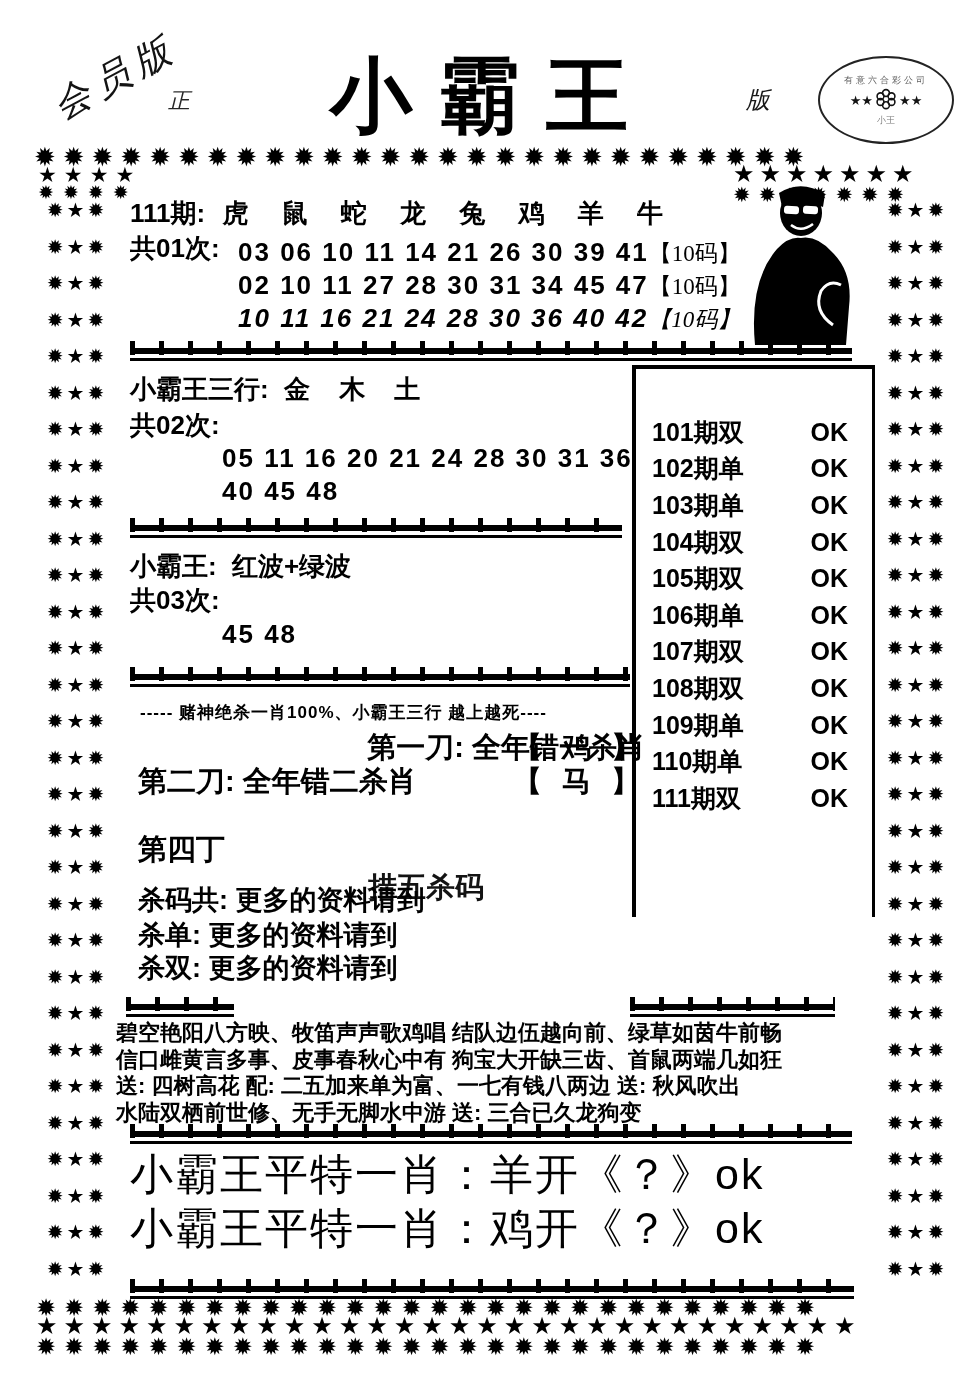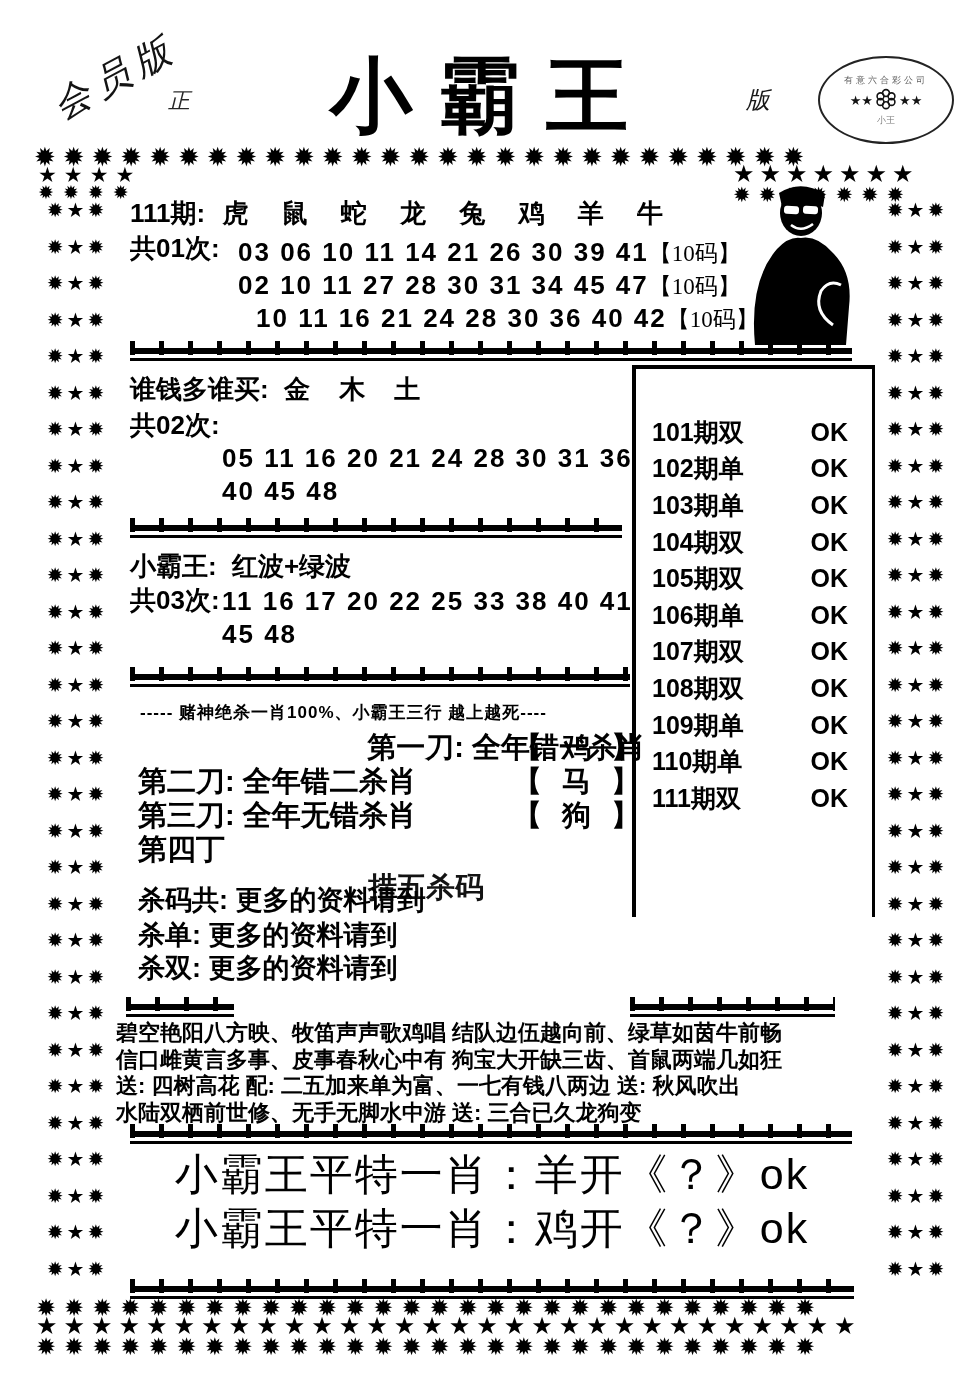--- a/index.html
+++ b/index.html
@@ -59,21 +59,21 @@
   .kn-header{left:140px;top:701px;width:505px;font-size:17px;font-weight:bold;
              letter-spacing:1px;white-space:nowrap;}
   .knrow{left:138px;width:508px;font-size:29px;font-weight:bold;white-space:nowrap;}
   .knres{position:absolute;right:0;top:0;letter-spacing:6px;}
   .kn4txt{left:368px;top:828px;font-size:29px;font-weight:bold;opacity:.92;margin-top:40px;}
   .killrow{left:138px;font-size:27px;font-weight:bold;white-space:nowrap;}
   
   .poem{left:116px;top:1020px;width:748px;font-size:22px;font-weight:bold;
         line-height:26.5px;white-space:nowrap;}
   
-  .special{left:130px;width:724px;font-size:43px;text-align:center;
+  .special{left:130px;width:724px;font-size:43px;
            letter-spacing:2px;white-space:nowrap;}
   .man-svg{left:737px;top:183px;}
 </style>
 </head>
 <body>
 
 <div class="page">
 
   <div class="abs edition">会员版</div>
   <div class="abs zheng">正</div>
@@ -190,21 +190,21 @@
     <span>111期:</span>
     <span class="zodiacs">虎 鼠 蛇 龙 兔 鸡 羊 牛</span>
   </div>
   <div class="abs sec-line" style="left:130px;top:231px;">共01次:</div>
   <div class="abs numrow" style="left:238px;top:237px;">
     <span>03 06 10 11 14 21 26 30 39 41</span><span class="numtag">【10码】</span>
   </div>
   <div class="abs numrow" style="left:238px;top:270px;">
     <span>02 10 11 27 28 30 31 34 45 47</span><span class="numtag">【10码】</span>
   </div>
-  <div class="abs numrow" style="left:256px;top:303px;">
+  <div class="abs numrow" style="left:238px;top:303px;font-style:italic;">
     <span>10 11 16 21 24 28 30 36 40 42</span><span class="numtag">【10码】</span>
   </div>
 
   <div class="abs track" style="left:130px;top:341px;width:722px;"></div>
 
   <div class="abs okbox"></div>
   <div class="abs okrows">
     <div class="okrow">
         <span>101期双</span>
         <span>OK</span>
@@ -245,51 +245,46 @@
         <span>110期单</span>
         <span>OK</span>
       </div>
     <div class="okrow">
         <span>111期双</span>
         <span>OK</span>
       </div>
   </div>
 
   <div class="abs sec-line" style="left:130px;top:372px;">
-    <span>谁钱多谁买:</span>
+    <span>小霸王三行:</span>
     <span class="spread">金 木 土</span>
   </div>
   <div class="abs sec-line" style="left:130px;top:408px;">共02次:</div>
   <div class="abs numrow" style="left:222px;top:443px;">05 11 16 20 21 24 28 30 31 36</div>
   <div class="abs numrow" style="left:222px;top:476px;">40 45 48</div>
 
   <div class="abs track" style="left:130px;top:518px;width:492px;"></div>
 
   <div class="abs sec-line" style="left:130px;top:549px;">
     <span>小霸王:</span>
     <span style="margin-left:8px;">红波+绿波</span>
   </div>
   <div class="abs sec-line" style="left:130px;top:583px;">共03次:</div>
-  <div class="abs numrow" style="left:222px;top:586px;">11 16 17 20 22 25 33 38 40 41</div>
   <div class="abs numrow" style="left:222px;top:619px;">45 48</div>
 
   <div class="abs track" style="left:130px;top:667px;width:500px;"></div>
 
   <div class="abs kn-header">----- 赌神绝杀一肖100%、小霸王三行 越上越死----</div>
   <div class="abs knrow" style="top:728px;text-align:right;">
     <span>第一刀: 全年错一杀肖</span>
     <span class="knres">【 鸡 】</span>
   </div>
   <div class="abs knrow" style="top:762px;">
     <span>第二刀: 全年错二杀肖</span>
     <span class="knres">【 马 】</span>
-  </div>
-  <div class="abs knrow" style="top:796px;">
-    <span>第三刀: 全年无错杀肖</span>
-    <span class="knres">【 狗 】</span>
   </div>
   <div class="abs knrow" style="top:830px;">
     <span>第四丁</span>
   </div>
   <div class="abs kn4txt">措五杀码</div>
 
   <div class="abs killrow" style="top:882px;">杀码共: 更多的资料请到</div>
   <div class="abs killrow" style="top:917px;">杀单: 更多的资料请到</div>
   <div class="abs killrow" style="top:950px;">杀双: 更多的资料请到</div>
 

